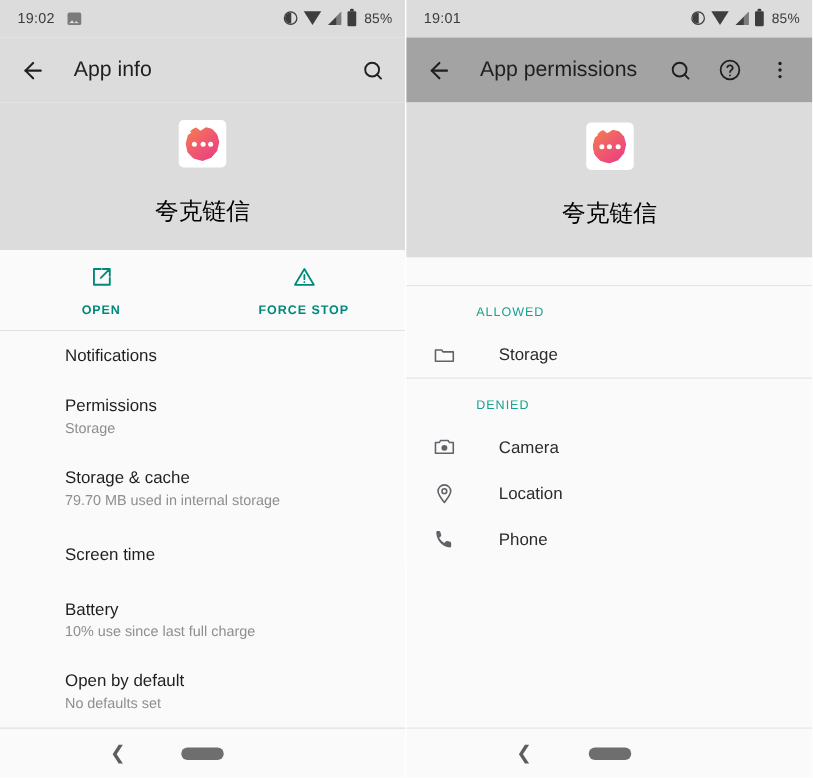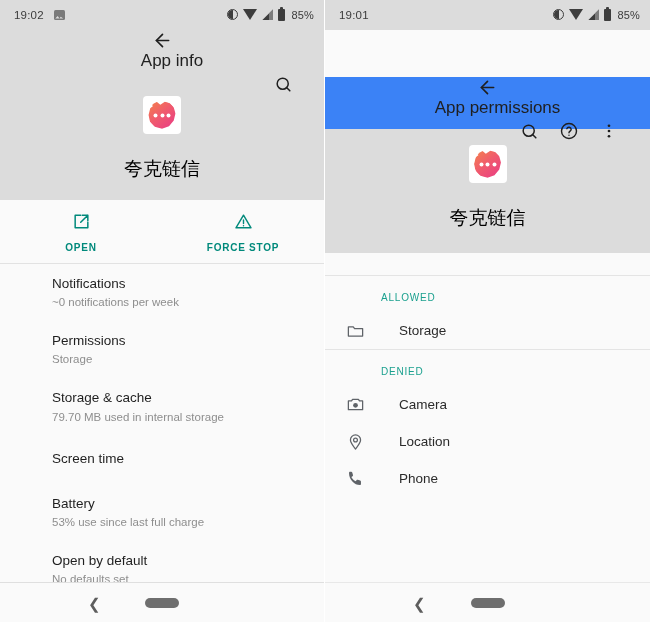--- a/index.html
+++ b/index.html
@@ -57,23 +57,23 @@
     width: 7px; height: 12px; background: #3d3d3d; border-radius: 1px; position: relative;
   }
   .ic-batt::before {
     content: ""; position: absolute; top: -2px; left: 2px; width: 3px; height: 2px;
     background: #3d3d3d; border-radius: 1px 1px 0 0;
   }
 
   
   .appbar {
     height: 52px; display: flex; align-items: center;
-    padding: 0 28px; background: #dcdcdc; flex-direction: column;
-  }
-  .appbar.light { background: #3b82f6; margin-top: 47px; }
+    padding: 0 13px; background: #dcdcdc;
+  }
+  .appbar.light { background: #a3a3a3; }
   .appbar .title {
     font-size: 17px; color: #1f1f1f; margin-left: 20px; font-weight: 400;
   }
   .appbar .actions { margin-left: auto; display: flex; align-items: center; gap: 14px; }
   .icon-btn {
     width: 26px; height: 26px; display: flex; align-items: center; justify-content: center;
     cursor: pointer;
   }
   .icon-btn svg { display: block; }
 
@@ -219,36 +219,35 @@
               <path d="M12 10v4.5M12 17.2v.2"></path>
             </svg>
         </span>
         <span class="lbl">FORCE STOP</span>
       </div>
     </div>
 
     <div class="list">
       <div class="row">
         <div class="t">Notifications</div>
-        <div class="s">~0 notifications per week</div>
       </div>
       <div class="row">
         <div class="t">Permissions</div>
         <div class="s">Storage</div>
       </div>
       <div class="row">
         <div class="t">Storage &amp; cache</div>
         <div class="s">79.70 MB used in internal storage</div>
       </div>
       <div class="row no-sub">
         <div class="t">Screen time</div>
       </div>
       <div class="row">
         <div class="t">Battery</div>
-        <div class="s">53% use since last full charge</div>
+        <div class="s">10% use since last full charge</div>
       </div>
       <div class="row">
         <div class="t">Open by default</div>
         <div class="s">No defaults set</div>
       </div>
 
     </div>
 
     <div class="navbar overlay">
       <span class="nav-back">❮</span>

